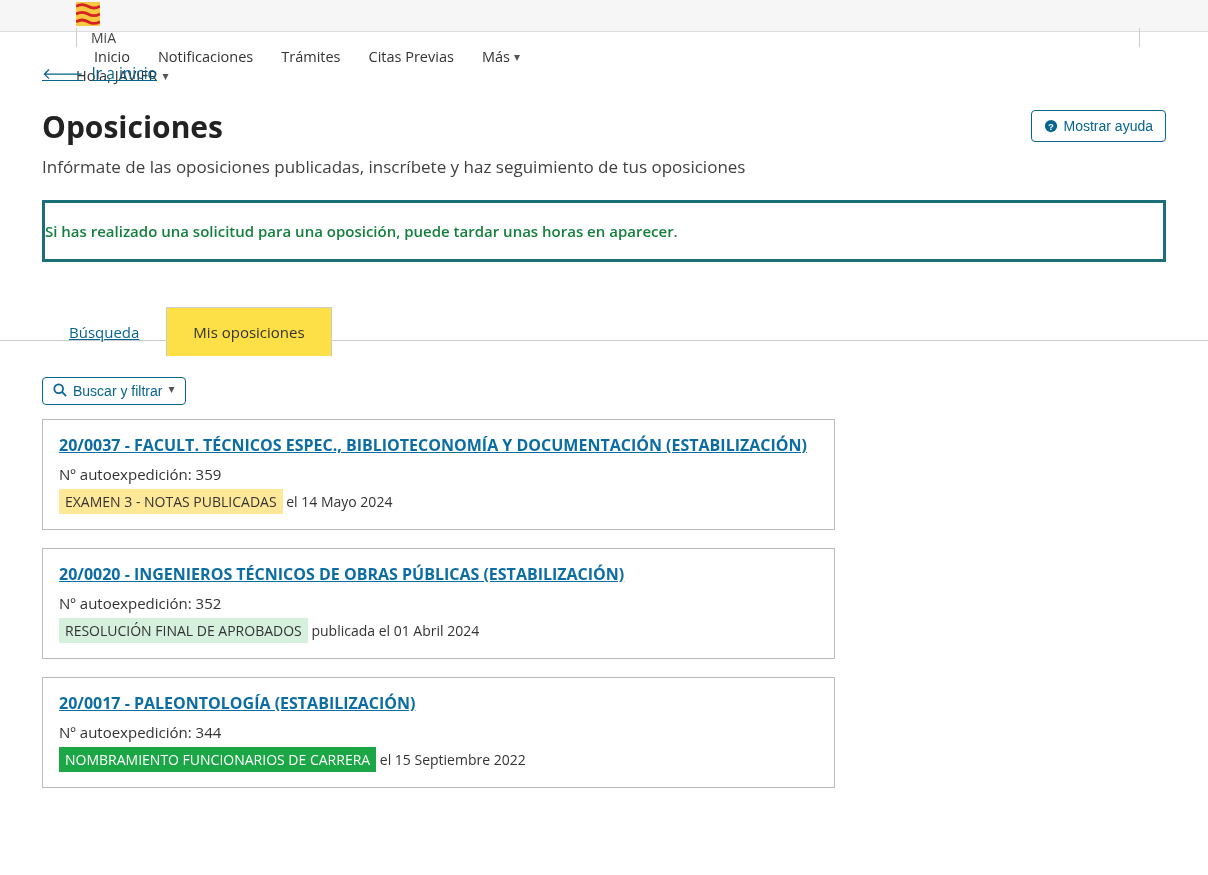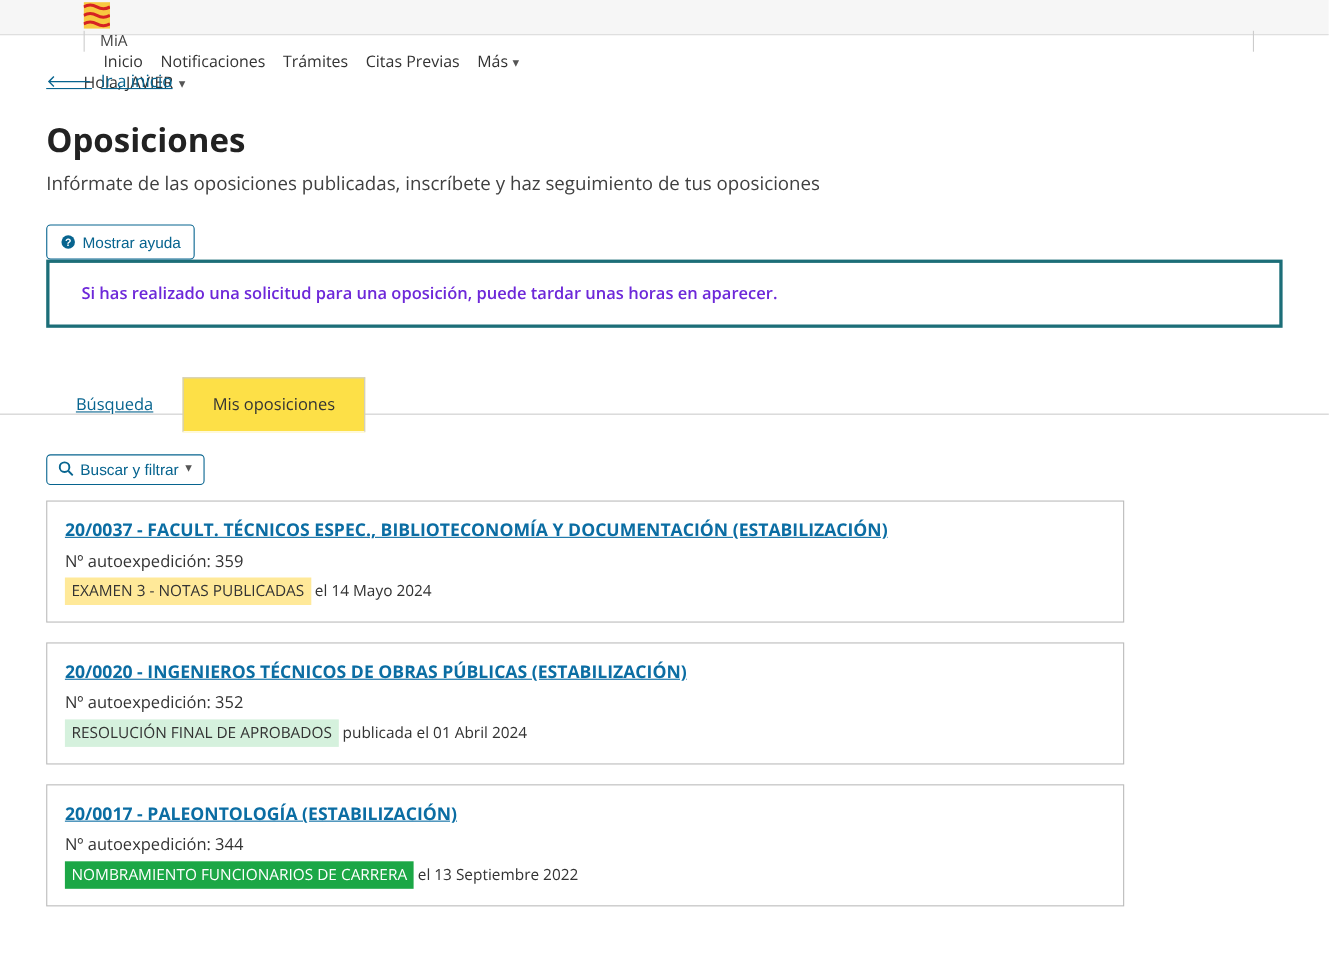--- a/index.html
+++ b/index.html
@@ -3,52 +3,52 @@
   <meta charset="utf-8">
   <style>
     * { margin: 0; padding: 0; box-sizing: border-box; }
     body { font-family: "Segoe UI", "Open Sans", Arial, sans-serif; font-size: 14px; color: #333; background: #fff; }
 
     
     .topnav { background: #f6f6f6; border-bottom: 1px solid #ddd; height: 32px; display: flex; align-items: stretch; padding: 0 68px 0 76px; flex-direction: column; }
     .logo { width: 34px; display: flex; align-items: center; padding-right: 10px; }
     .logo svg { width: 28px; height: 28px; }
     .brand { display: flex; align-items: center; padding: 0 14px; border-left: 1px solid #ccc; border-right: 1px solid #ccc; font-size: 14px; color: #444; }
-    .nav-links { display: flex; align-items: flex-end; gap: 16px; padding-left: 18px; flex: 1; }
+    .nav-links { display: flex; align-items: flex-end; gap: 28px; padding-left: 18px; flex: 1; }
     .nav-link { color: #333; font-size: 14.5px; text-decoration: none; cursor: pointer; }
     .nav-link.more { display: inline-flex; align-items: center; gap: 4px; }
     .user-menu { display: flex; align-items: center; color: #333; font-size: 14.5px; cursor: pointer; gap: 5px; }
     .caret { font-size: 12px; color: #555; line-height: 1; }
 
     
     .container { max-width: 1124px; margin: 0 auto; padding: 0 0 60px; }
 
     .back-link { display: inline-flex; align-items: center; gap: 8px; margin: 30px 0 22px 0; color: #07648f; font-size: 15.5px; text-decoration: underline; cursor: pointer; }
     .back-link .arrow { text-decoration: none; display:inline-block;}
 
-    .page-head { display: flex; align-items: flex-start; justify-content: center; flex-direction: column; }
+    .page-head { display: flex; align-items: flex-start; justify-content: space-between; }
     h1 { font-size: 30px; font-weight: 700; color: #222; margin-bottom: 8px; }
     .subtitle { font-size: 17px; color: #404040; margin-bottom: 22px; }
 
     .help-btn { border: 1px solid #07648f; color: #07648f; background: #fff; border-radius: 4px; padding: 7px 12px; display: inline-flex; align-items: center; gap: 6px; font-size: 14px; cursor: pointer; margin-top: 4px; }
     .help-btn svg { width: 14px; height: 14px; fill: #07648f; }
 
-    .info-box { border: 3px solid #1c6e78; padding: 18px 29px; font-size: 15px; font-weight: 600; color: #6d28d9; margin-bottom: 28px; }
+    .info-box { border: 3px solid #1c6e78; padding: 18px 0; font-size: 15px; font-weight: 600; color: #15803d; margin-bottom: 28px; }
 
     
     .tabs-wrapper { border-bottom: 1px solid #ccc; margin: 0 -200px 36px; padding: 0 200px; }
     .tabs { display: flex; gap: 0; position: relative; top: 17px; }
     .tab { padding: 14px 26px; font-size: 15px; color: #07648f; text-decoration: underline; cursor: pointer; border: 1px solid transparent; }
     .tab.active { text-decoration: none; color: #333; border: 1px solid #ccc; border-bottom-color: #fff; background: #fde047; }
 
     .filter-btn { border: 1px solid #07648f; color: #07648f; background: #fff; border-radius: 4px; padding: 5px 10px; display: inline-flex; align-items: flex-start; gap: 6px; font-size: 14px; cursor: pointer; margin-bottom: 14px; }
     .filter-btn svg { width: 14px; height: 14px; stroke: #07648f; fill: none; stroke-width: 2; }
 
     
-    .cards { width: 980px; }
+    .cards { width: 793px; }
     .card { border: 1px solid #bbb; padding: 14px 16px 18px; margin-bottom: 18px; }
     .card-title { color: #0b6da3; font-weight: 700; font-size: 16px; text-decoration: underline; cursor: pointer; margin-bottom: 8px; display: inline-block; }
     .card-sub { font-size: 15px; color: #333; margin-bottom: 8px; }
     .card-status-line { font-size: 14px; color: #333; }
     .badge { padding: 3px 6px; }
     .badge-yellow { background: #ffe999; color: #333; }
     .badge-lightgreen { background: #d5f1dd; color: #333; }
     .badge-green { background: #1ca746; color: #fff; }
   </style>
 </head>
@@ -114,15 +114,15 @@
         <circle cx="6.5" cy="6.5" r="5"></circle>
         <line x1="10.5" y1="10.5" x2="15" y2="15"></line>
       </svg>
     <span>Buscar y filtrar</span>
     <span class="caret">▾</span>
   </button>
 
   <div class="cards" id="cards-list">
       <div class="card"><a class="card-title">20/0037 - FACULT. TÉCNICOS ESPEC., BIBLIOTECONOMÍA Y DOCUMENTACIÓN (ESTABILIZACIÓN)</a><div class="card-sub">Nº autoexpedición: 359</div><div class="card-status-line"><span class="badge badge-yellow">EXAMEN 3 - NOTAS PUBLICADAS</span><span> el 14 Mayo 2024</span></div></div>
       <div class="card"><a class="card-title">20/0020 - INGENIEROS TÉCNICOS DE OBRAS PÚBLICAS (ESTABILIZACIÓN)</a><div class="card-sub">Nº autoexpedición: 352</div><div class="card-status-line"><span class="badge badge-lightgreen">RESOLUCIÓN FINAL DE APROBADOS</span><span> publicada el 01 Abril 2024</span></div></div>
-      <div class="card"><a class="card-title">20/0017 - PALEONTOLOGÍA (ESTABILIZACIÓN)</a><div class="card-sub">Nº autoexpedición: 344</div><div class="card-status-line"><span class="badge badge-green">NOMBRAMIENTO FUNCIONARIOS DE CARRERA</span><span> el 13 Septiembre 2022</span></div></div>
+      <div class="card"><a class="card-title">20/0017 - PALEONTOLOGÍA (ESTABILIZACIÓN)</a><div class="card-sub">Nº autoexpedición: 344</div><div class="card-status-line"><span class="badge badge-green">NOMBRAMIENTO FUNCIONARIOS DE CARRERA</span><span> el 15 Septiembre 2022</span></div></div>
     </div>
 </div>
 
 </body></html>

